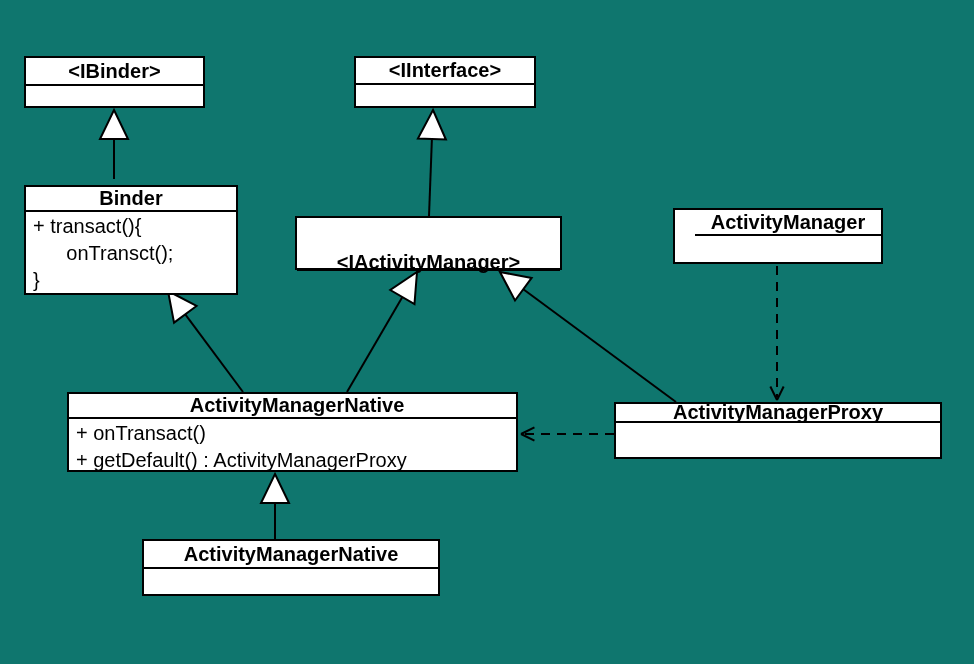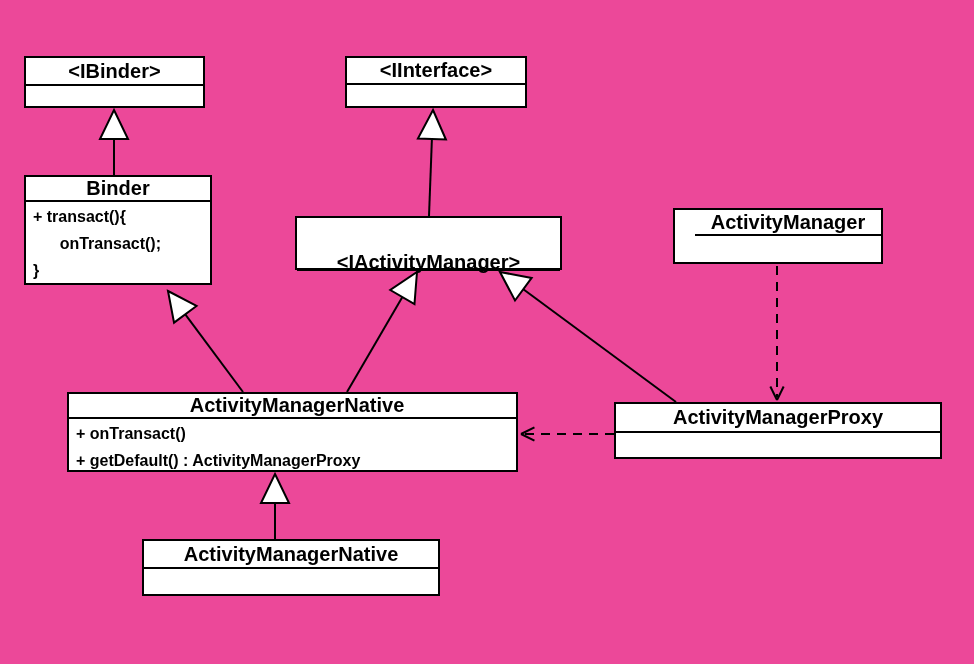--- a/index.html
+++ b/index.html
@@ -1,20 +1,20 @@
 <!DOCTYPE html>
 <html><head>
 <meta charset="utf-8">
 <style>
   html, body { margin: 0; padding: 0; background: #ffffff; }
   #canvas {
     position: relative;
     width: 974px;
     height: 664px;
-    background: #ec4899;
+    background: #0f766e;
     overflow: hidden;
     font-family: "Liberation Sans", sans-serif;
     color: #000000;
   }
   #edge-layer {
     position: absolute;
     left: 0; top: 0;
     width: 974px; height: 664px;
   }
   .uml-class {
@@ -29,24 +29,23 @@
     font-weight: bold;
     font-size: 20px;
     display: flex;
     align-items: center;
     justify-content: center;
     letter-spacing: 0px;
   }
   .uml-members {
     box-sizing: border-box;
     padding: 1px 0 0 7px;
-    font-size: 16px;
+    font-size: 20px;
     line-height: 27px;
     white-space: pre;
-    font-weight: bold;
   }
 </style>
 </head>
 <body>
 
 <div id="canvas">
   <svg id="edge-layer" xmlns="http://www.w3.org/2000/svg">
       <line x1="114" y1="179" x2="114" y2="139" stroke="#000000" stroke-width="2"></line>
       <polygon points="114,110 128,139 100,139" fill="#ffffff" stroke="#000000" stroke-width="2"></polygon>
       <line x1="429" y1="216" x2="431.9064387128927" y2="138.97937410834368" stroke="#000000" stroke-width="2"></line>
@@ -64,40 +63,40 @@
       <line x1="521" y1="434" x2="534.4407874628829" y2="427.3407783955172" stroke="#000000" stroke-width="2"></line>
       <line x1="521" y1="434" x2="534.4407874628829" y2="440.6592216044828" stroke="#000000" stroke-width="2"></line>
       <line x1="275" y1="539" x2="275" y2="503" stroke="#000000" stroke-width="2"></line>
       <polygon points="275,474 289,503 261,503" fill="#ffffff" stroke="#000000" stroke-width="2"></polygon>
     </svg>
 
 <div class="uml-class" style="left: 24px; top: 56px; width: 181px; height: 52px;">
       <div class="uml-title" style="height: 28px;">&lt;IBinder&gt;</div>
       <div class="uml-members"></div>
     </div>
-    <div class="uml-class" style="left: 345px; top: 56px; width: 182px; height: 52px;">
+    <div class="uml-class" style="left: 354px; top: 56px; width: 182px; height: 52px;">
       <div class="uml-title" style="height: 27px;">&lt;IInterface&gt;</div>
       <div class="uml-members"></div>
     </div>
-    <div class="uml-class" style="left: 24px; top: 175px; width: 188px; height: 110px;">
+    <div class="uml-class" style="left: 24px; top: 185px; width: 214px; height: 110px;">
       <div class="uml-title" style="height: 25px;">Binder</div>
-      <div class="uml-members"><div class="uml-member">+ transact(){</div><div class="uml-member">      onTransact();</div><div class="uml-member">}</div></div>
+      <div class="uml-members"><div class="uml-member">+ transact(){</div><div class="uml-member">      onTransct();</div><div class="uml-member">}</div></div>
     </div>
     <div class="uml-class" style="left: 295px; top: 216px; width: 267px; height: 54px;">
       <div class="uml-title" style="height: 16px; margin-top: 37px;">&lt;IActivityManager&gt;</div>
     </div>
     <div class="uml-class" style="left: 673px; top: 208px; width: 210px; height: 56px;">
       <div class="uml-title" style="height: 26px; margin-left: 20px;">ActivityManager</div>
       <div class="uml-members"></div>
     </div>
     <div class="uml-class" style="left: 67px; top: 392px; width: 451px; height: 80px;">
       <div class="uml-title" style="height: 25px; padding-left: 9px;">ActivityManagerNative</div>
       <div class="uml-members"><div class="uml-member">+ onTransact()</div><div class="uml-member">+ getDefault() : ActivityManagerProxy</div></div>
     </div>
     <div class="uml-class" style="left: 614px; top: 402px; width: 328px; height: 57px;">
-      <div class="uml-title" style="height: 29px;">ActivityManagerProxy</div>
+      <div class="uml-title" style="height: 19px;">ActivityManagerProxy</div>
       <div class="uml-members"></div>
     </div>
     <div class="uml-class" style="left: 142px; top: 539px; width: 298px; height: 57px;">
       <div class="uml-title" style="height: 28px;">ActivityManagerNative</div>
       <div class="uml-members"></div>
     </div>
   </div>
 
 </body></html>

